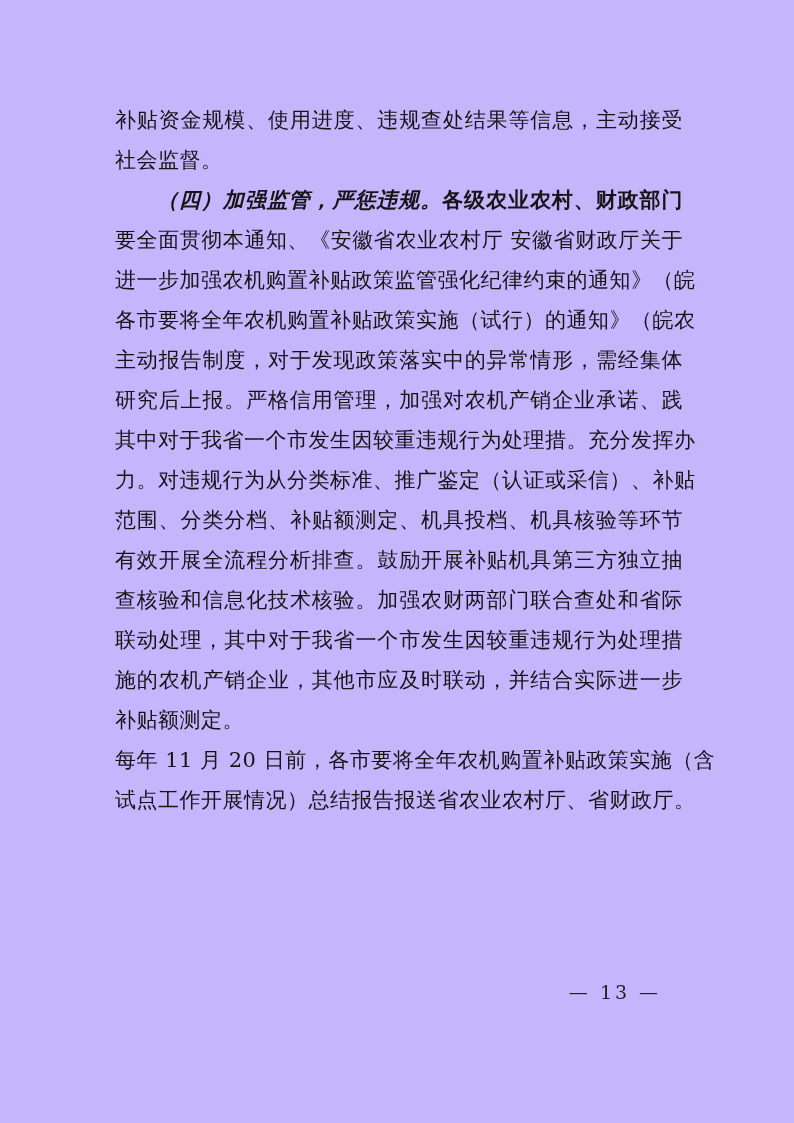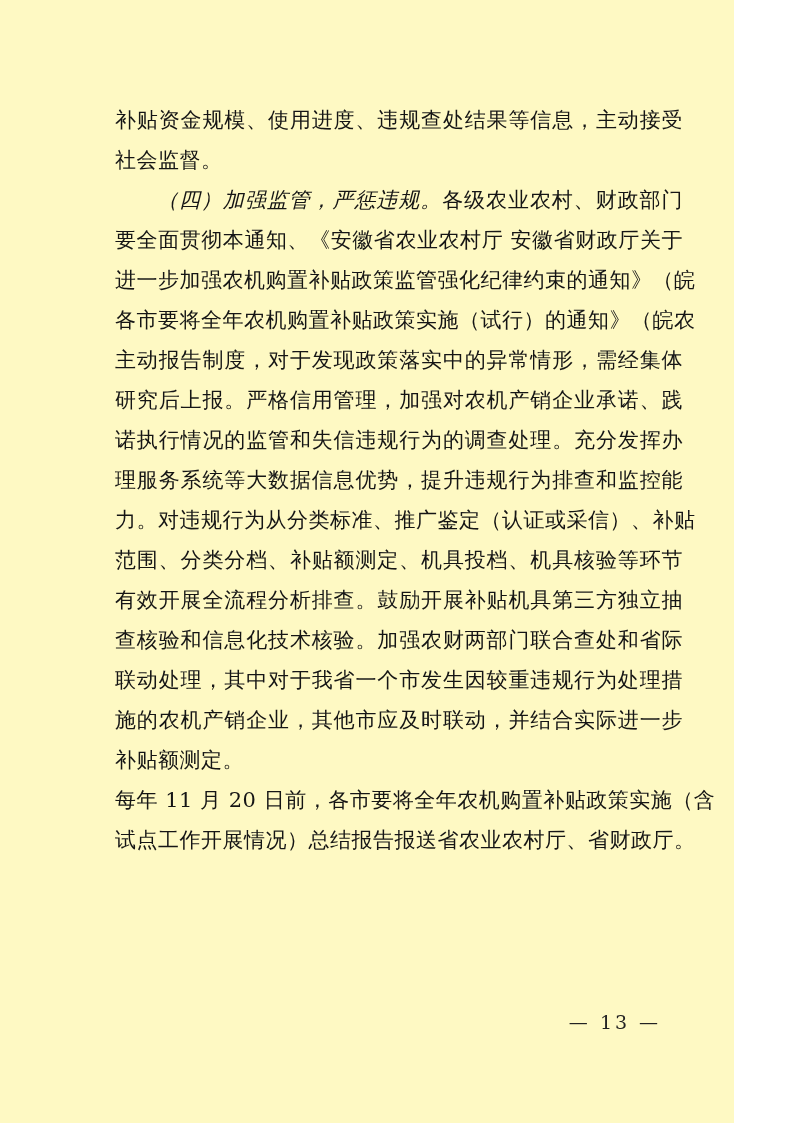--- a/index.html
+++ b/index.html
@@ -8,23 +8,23 @@
     background: #ffffff;
   }
   body {
     width: 794px;
     height: 1123px;
     font-family: "DejaVu Serif", "Liberation Serif", serif;
     color: #151515;
   }
   .page {
     position: relative;
-    width: 734px;
+    width: 794px;
     height: 1123px;
-    background: #fef9c3;
+    background: #c4b5fd;
     overflow: hidden;
   }
   .content {
     position: absolute;
     left: 115px;
     top: 100px;
     width: 568px;
   }
   .line {
     font-size: 21px;
@@ -35,28 +35,29 @@
     text-align-last: justify;
     white-space: nowrap;
     overflow: visible;
   }
   .line.end {
     text-align: center;
     text-align-last: left;
   }
   .line.indent {
     padding-left: 42px;
+    font-weight: bold;
   }
   .kai {
     font-style: italic;
   }
   .footer {
     position: absolute;
     left: 553px;
-    top: 1008px;
+    top: 978px;
     width: 124px;
     text-align: center;
     font-size: 19px;
     letter-spacing: 3px;
     line-height: 28px;
     color: #222222;
   }
 </style>
 </head>
 <body>
@@ -67,22 +68,21 @@
     <div class="line">补贴资金规模、使用进度、违规查处结果等信息，主动接受</div>
     <div class="line end">社会监督。</div>
     <div class="line indent">
       <span class="kai">（四）加强监管，严惩违规。</span><span>各级农业农村、财政部门</span>
     </div>
     <div class="line">要全面贯彻本通知、《安徽省农业农村厅 安徽省财政厅关于</div>
     <div class="line">进一步加强农机购置补贴政策监管强化纪律约束的通知》（皖</div>
     <div class="line">各市要将全年农机购置补贴政策实施（试行）的通知》（皖农</div>
     <div class="line">主动报告制度，对于发现政策落实中的异常情形，需经集体</div>
     <div class="line">研究后上报。严格信用管理，加强对农机产销企业承诺、践</div>
-    <div class="line">诺执行情况的监管和失信违规行为的调查处理。充分发挥办</div>
-    <div class="line">理服务系统等大数据信息优势，提升违规行为排查和监控能</div>
+    <div class="line">其中对于我省一个市发生因较重违规行为处理措。充分发挥办</div>
     <div class="line">力。对违规行为从分类标准、推广鉴定（认证或采信）、补贴</div>
     <div class="line">范围、分类分档、补贴额测定、机具投档、机具核验等环节</div>
     <div class="line">有效开展全流程分析排查。鼓励开展补贴机具第三方独立抽</div>
     <div class="line">查核验和信息化技术核验。加强农财两部门联合查处和省际</div>
     <div class="line">联动处理，其中对于我省一个市发生因较重违规行为处理措</div>
     <div class="line">施的农机产销企业，其他市应及时联动，并结合实际进一步</div>
     <div class="line end">补贴额测定。</div>
     <div class="line">每年 11 月 20 日前，各市要将全年农机购置补贴政策实施（含</div>
     <div class="line">试点工作开展情况）总结报告报送省农业农村厅、省财政厅。</div>
   </div>

